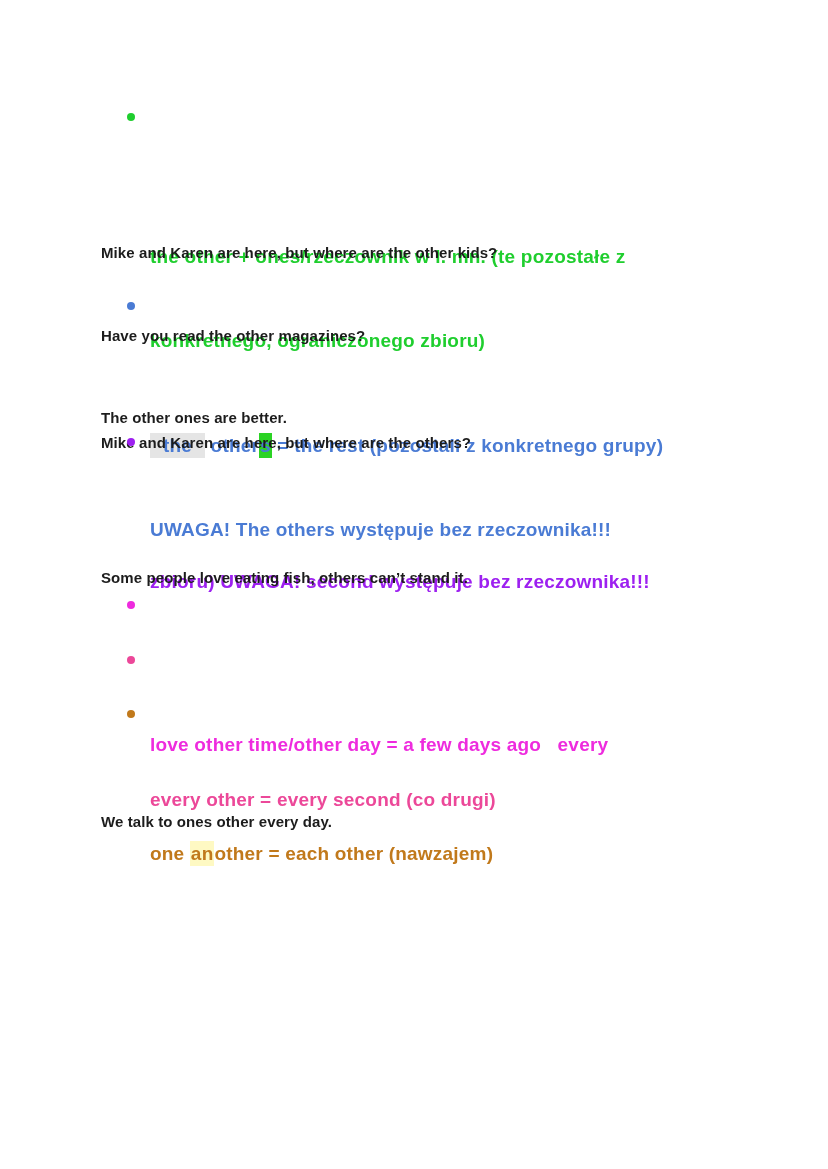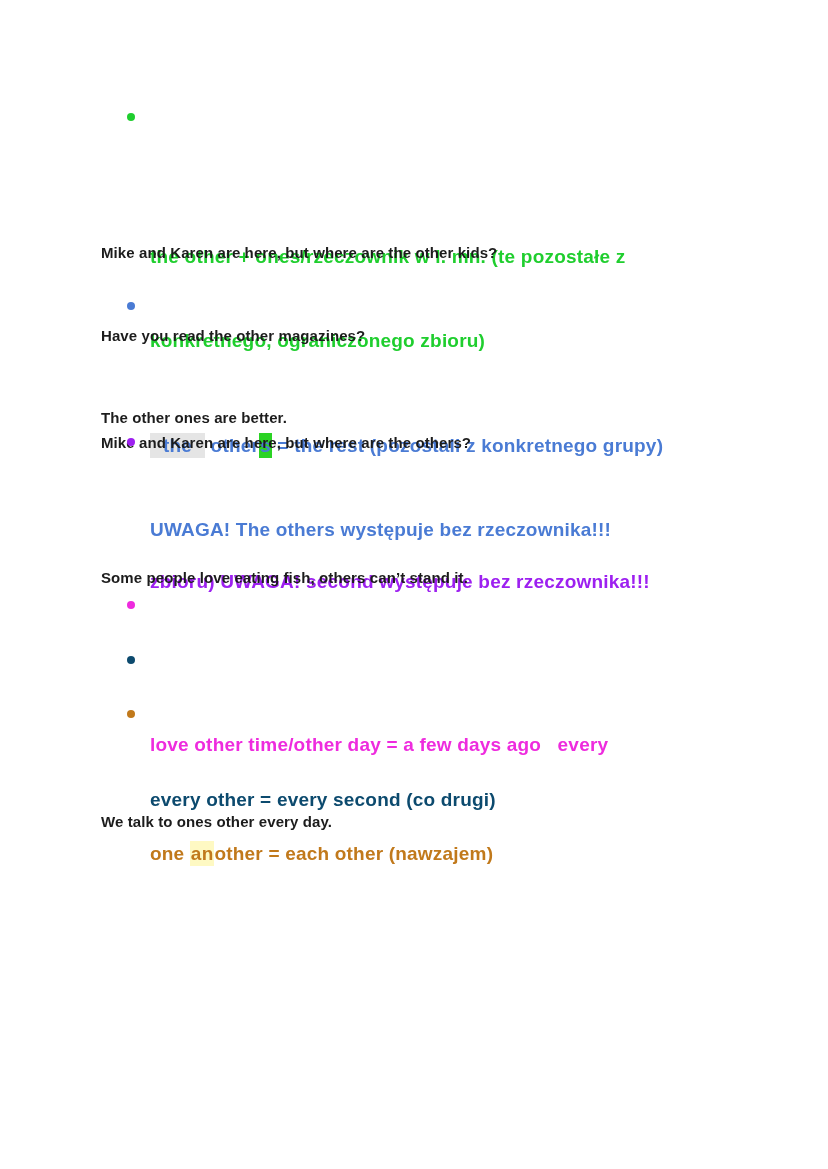--- a/index.html
+++ b/index.html
@@ -46,21 +46,21 @@
   .bullet .btext {
     margin-left: 23px;
   }
   .line { white-space: pre-wrap; }
 
   
   .c-green  { color: #1fce2e; }
   .c-blue   { color: #4a7bd4; }
   .c-purple { color: #9d20f0; }
   .c-pink   { color: #ee2bde; }
-  .c-red    { color: #0c4a6e; }
+  .c-red    { color: #ec4899; }
   .c-orange { color: #c1791b; }
 
   
   .hl { padding: 2px 1px; }
   .hl-orange { background: #e5e5e5; padding: 2px 13px; }
   .hl-green  { background: #2bd324; }
   .hl-cyan   { background: #fef9c3; }
 </style>
 </head>
 <body>

